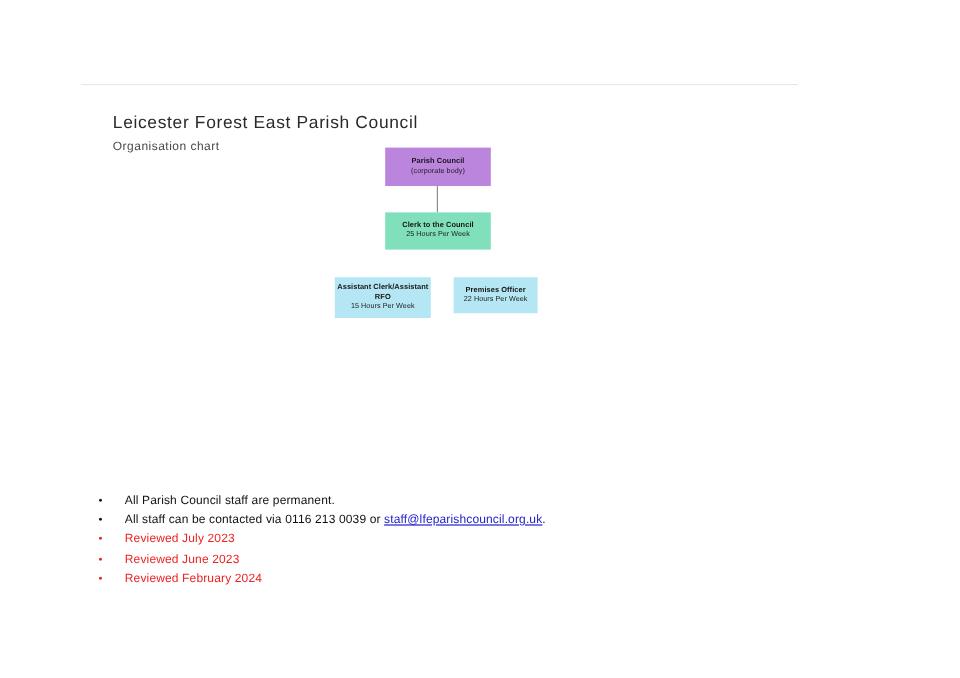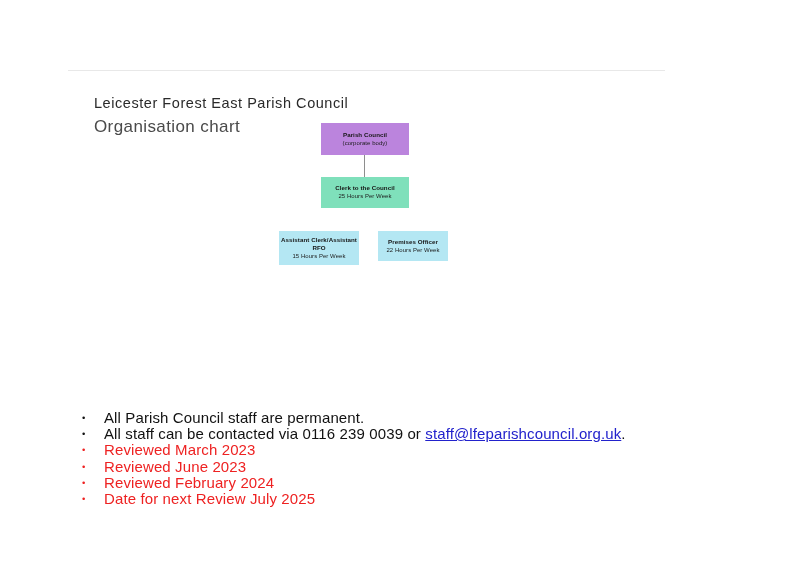--- a/index.html
+++ b/index.html
@@ -41,21 +41,21 @@
     font-size: 14.5px;
     font-weight: 400;
     letter-spacing: 0.55px;
     color: #2a2a2a;
     white-space: nowrap;
   }
   .doc-subtitle {
     position: absolute;
     left: 94px;
     top: 117px;
-    font-size: 17px;
+    font-size: 10px;
     font-weight: 400;
     letter-spacing: 0.4px;
     color: #4a4a4a;
     white-space: nowrap;
   }
 
   
   .orgchart {
     position: absolute;
     left: 0;
@@ -138,21 +138,21 @@
     left: 78px;
     top: 410px;
     width: 620px;
     margin: 0;
     padding: 0;
     list-style: none;
   }
   .notes li {
     position: relative;
     padding-left: 26px;
-    font-size: 15px;
+    font-size: 10px;
     line-height: 16.2px;
     color: #111111;
     letter-spacing: 0.12px;
     white-space: nowrap;
   }
   .notes li::before {
     content: "\2022";
     position: absolute;
     left: 4px;
     top: 0;
@@ -205,29 +205,26 @@
       <div class="n-sub">22 Hours Per Week</div>
     </div>
 
   </div>
 
   <ul class="notes">
     <li>
       <span>All Parish Council staff are permanent.</span>
     </li>
     <li>
-      <span>All staff can be contacted via 0116 239 0039 or </span><a class="email-link" href="#">staff@lfeparishcouncil.org.uk</a><span>.</span>
+      <span>All staff can be contacted via 0116 213 0039 or </span><a class="email-link" href="#">staff@lfeparishcouncil.org.uk</a><span>.</span>
     </li>
     <li class="red">
-      <span>Reviewed March 2023</span>
+      <span>Reviewed July 2023</span>
     </li>
     <li class="red">
       <span>Reviewed June 2023</span>
     </li>
     <li class="red">
       <span>Reviewed February 2024</span>
     </li>
-    <li class="red">
-      <span>Date for next Review July 2025</span>
-    </li>
   </ul>
 
 </div>
 
 </body></html>

